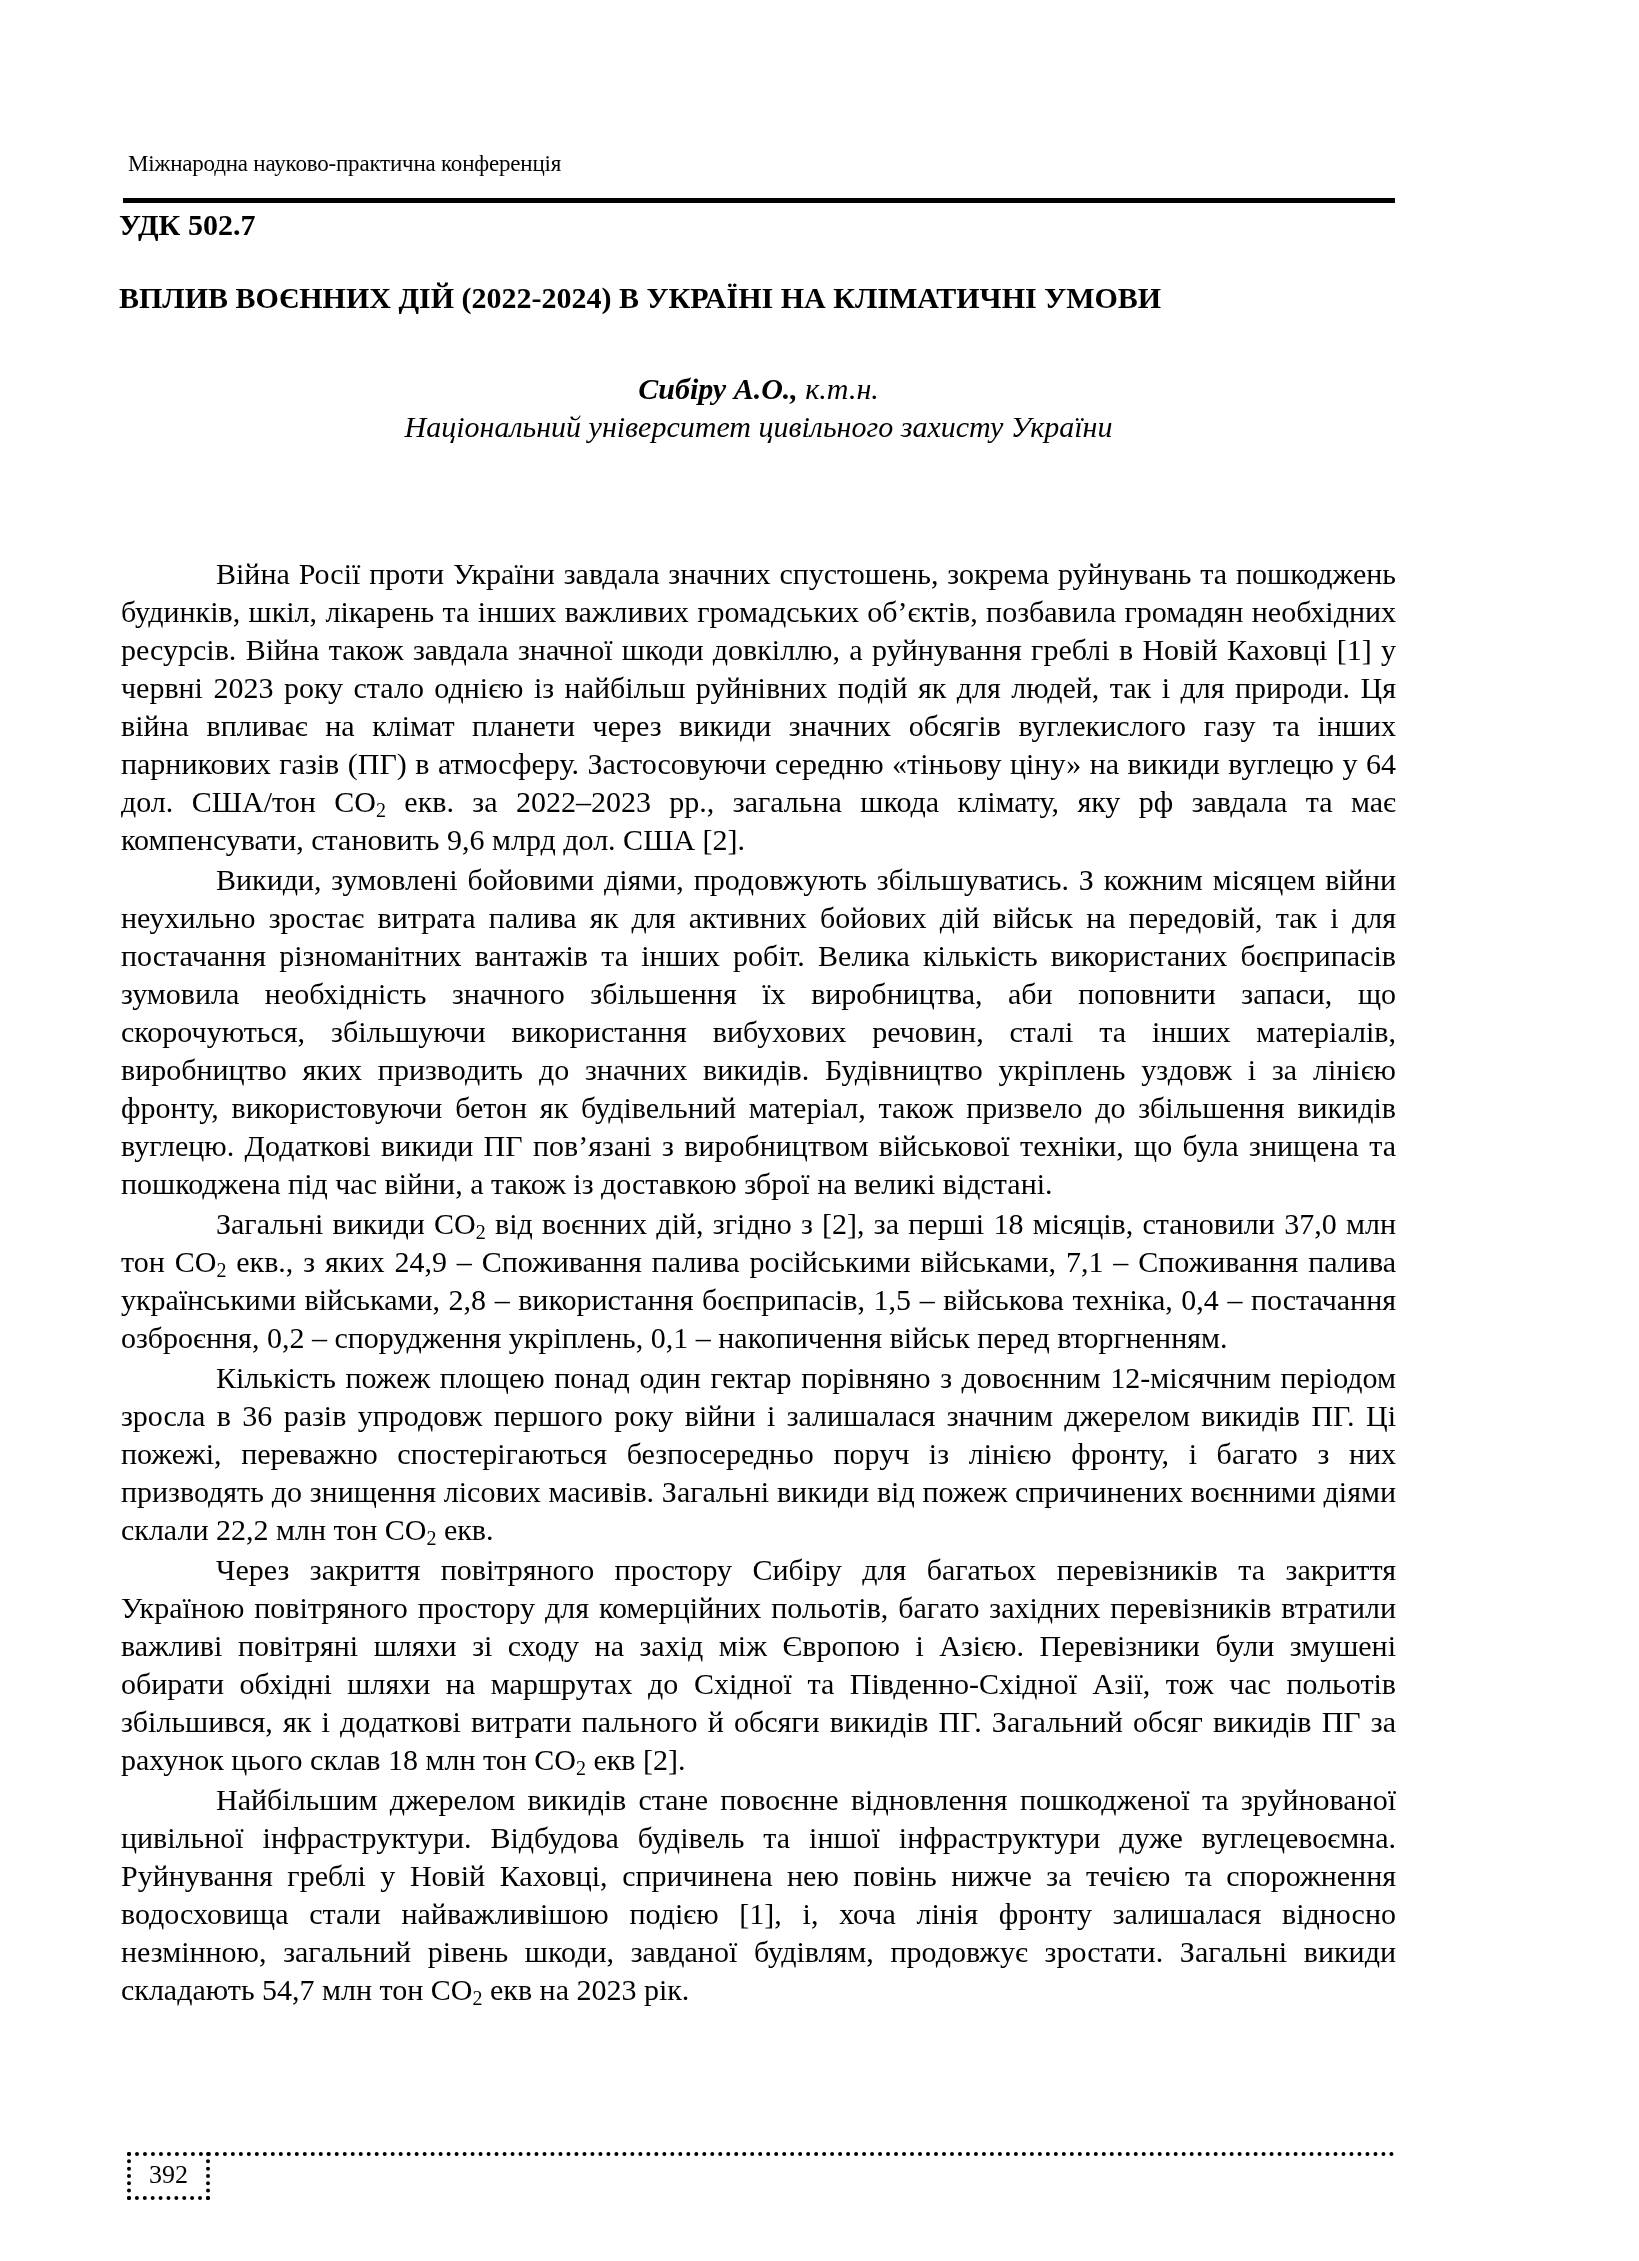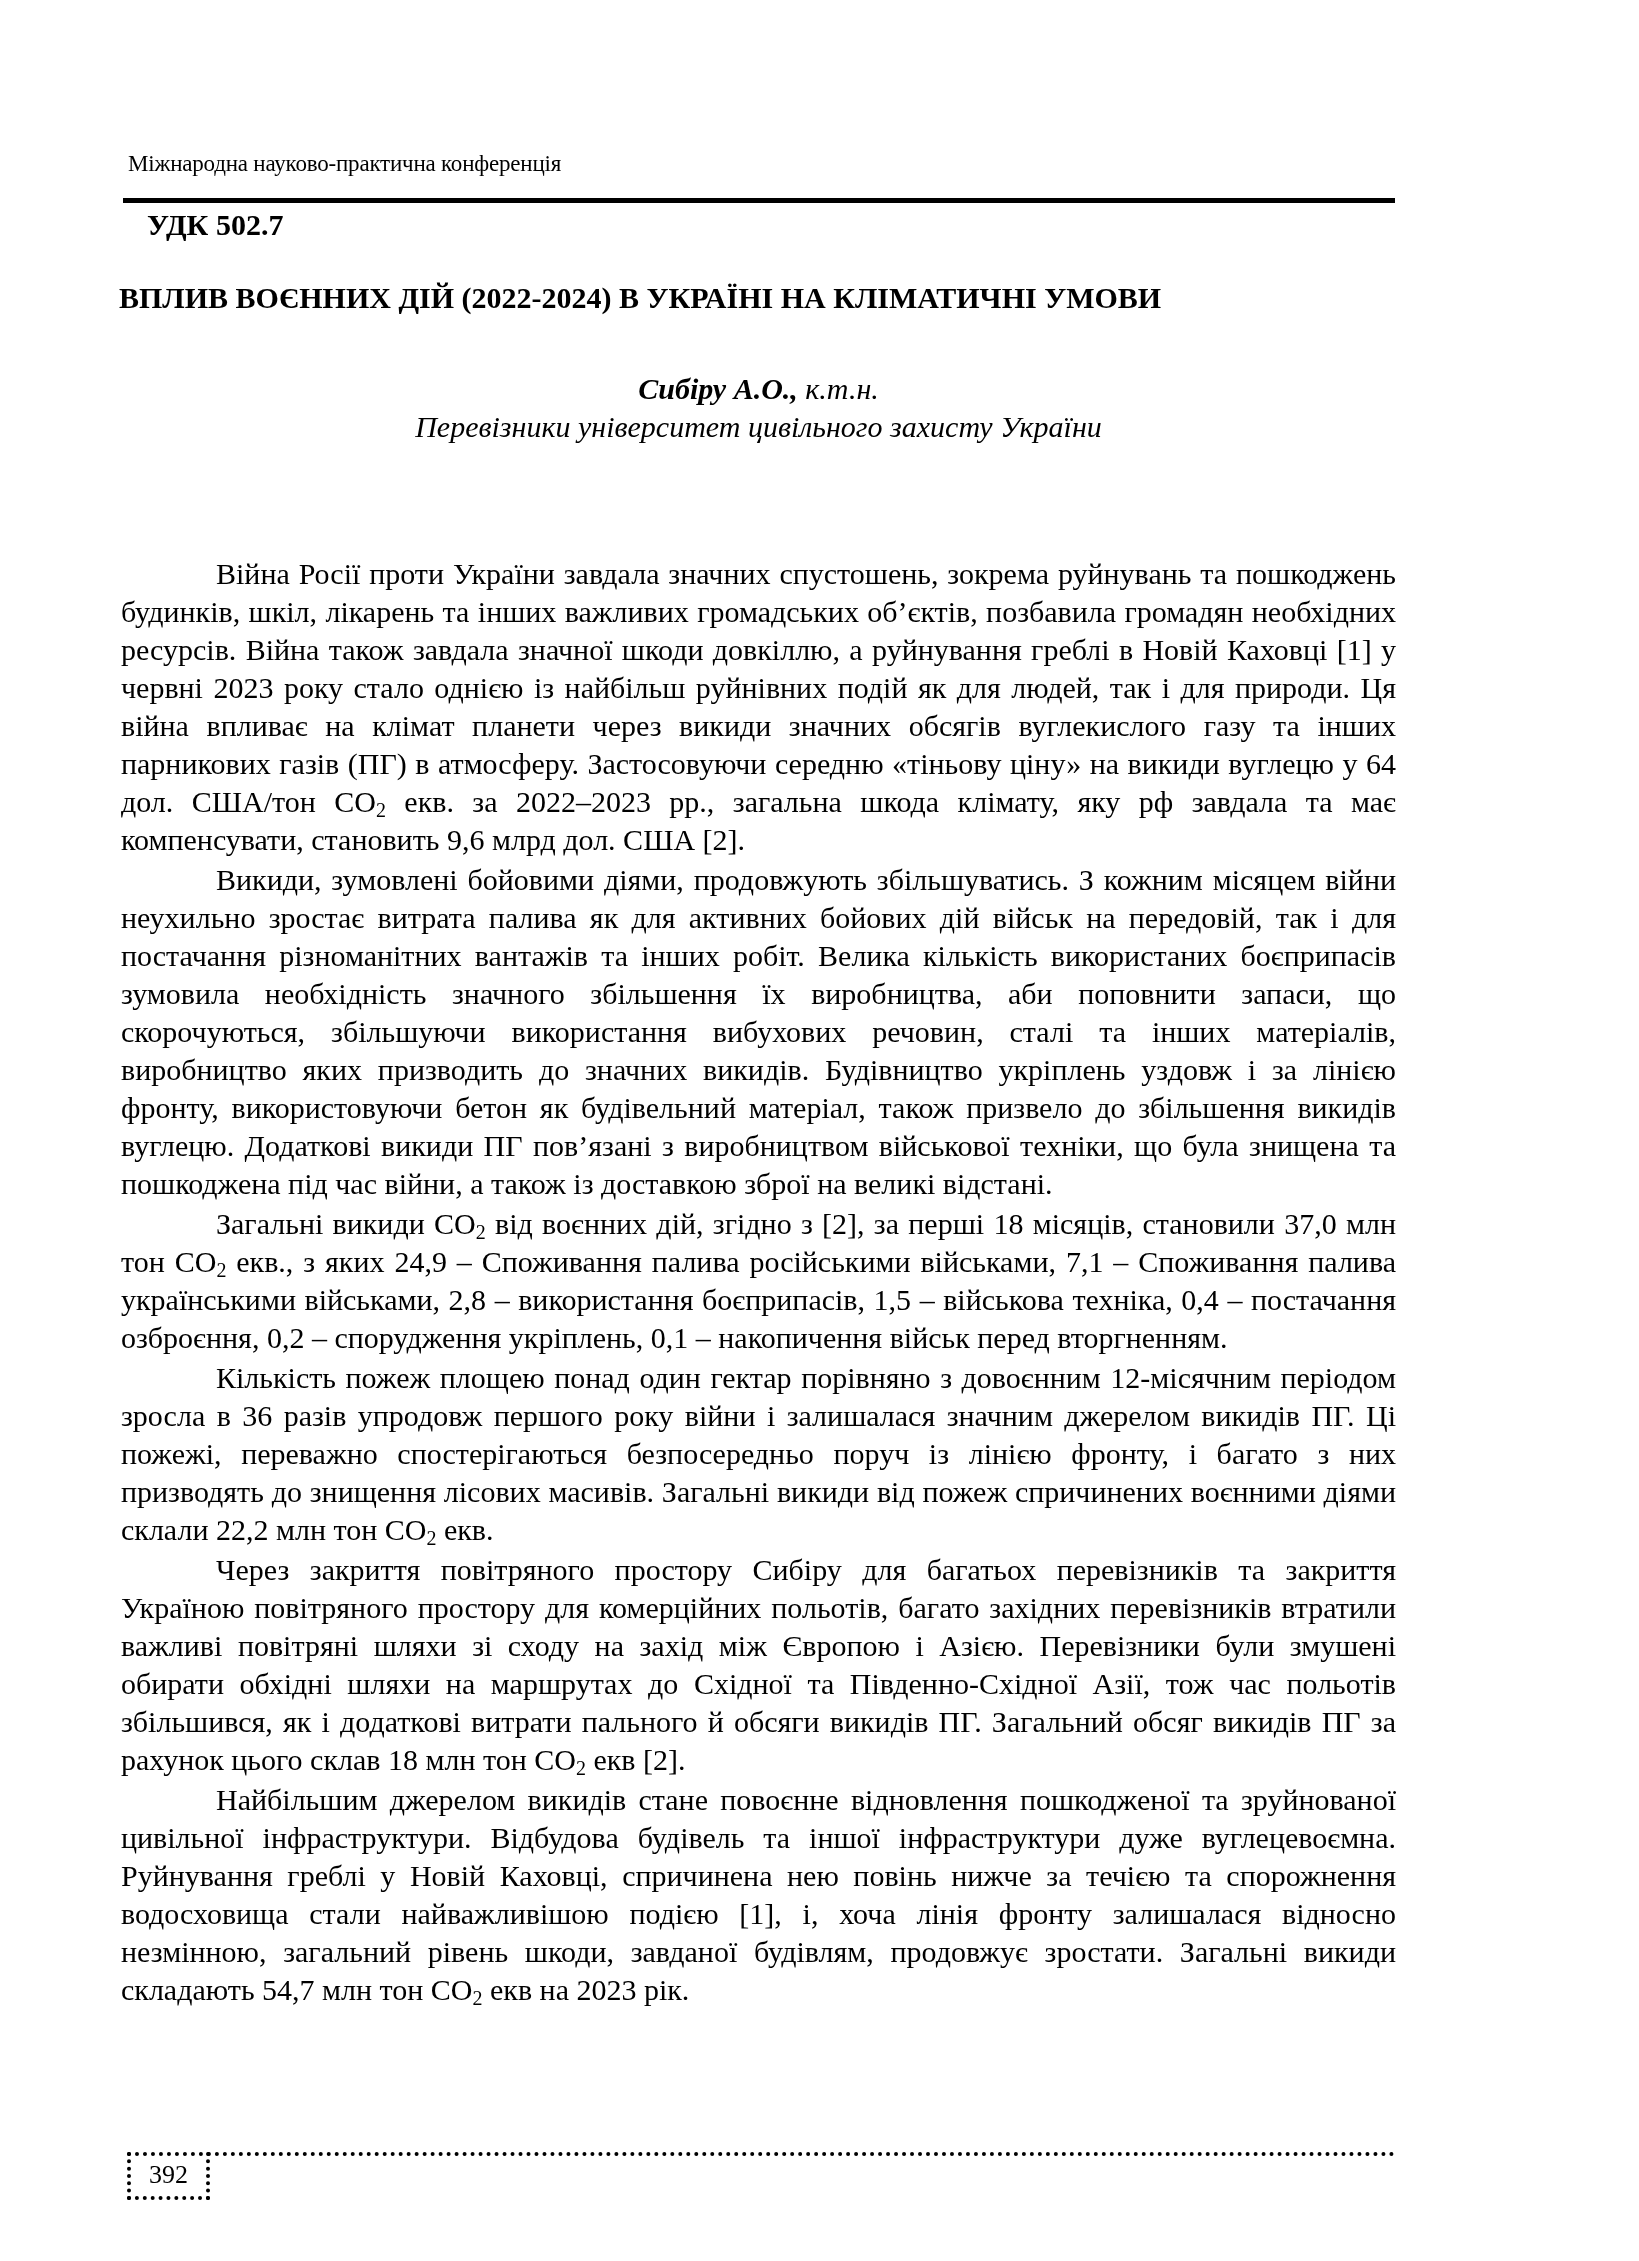--- a/index.html
+++ b/index.html
@@ -1,20 +1,20 @@
 <!DOCTYPE html>
 <html style="font-size:10.6px"><head>
 <meta charset="utf-8">
 <style>
   html, body { margin: 0; padding: 0; background: #ffffff; }
   body { width: 1640px; height: 2261px; position: relative; overflow: hidden;
          font-family: "Liberation Serif", "DejaVu Serif", serif; color: #000; }
   .running-header { position: absolute; left: 128px; top: 151px; font-size: 23px; letter-spacing: -0.2px; }
   .header-rule { position: absolute; left: 123px; top: 198px; width: 1272px; height: 4.6px; background: #000; }
-  .udc { position: absolute; left: 119px; top: 208px; font-size: 30px; font-weight: bold; margin-left: 28px; }
+  .udc { position: absolute; left: 119px; top: 208px; font-size: 30px; font-weight: bold; }
   .title { position: absolute; left: 119px; width: 1279px; top: 281px; text-align: left;
            font-size: 30px; font-weight: bold; }
   .authors { position: absolute; left: 119px; width: 1279px; top: 370px; text-align: center;
              font-size: 30px; line-height: 38px; }
   .authors .name { font-weight: bold; font-style: italic; }
   .authors .degree { font-style: italic; }
   .authors .affil { font-style: italic; }
   .body-text { position: absolute; left: 119px; width: 1279px; top: 553px;
                font-size: 30px; line-height: 38px; text-align: justify; }
   .body-text p { margin: 2px; text-indent: 95px; }
@@ -33,21 +33,21 @@
 <div class="header-rule"></div>
 <div class="udc">УДК 502.7</div>
 
 <h1 class="title" style="margin:0;">ВПЛИВ ВОЄННИХ ДІЙ (2022-2024) В УКРАЇНІ НА КЛІМАТИЧНІ УМОВИ</h1>
 
 <div class="authors">
   <div>
     <span class="name">Сибіру А.О.,</span>
     <span class="degree">к.т.н.</span>
   </div>
-  <div class="affil">Перевізники університет цивільного захисту України</div>
+  <div class="affil">Національний університет цивільного захисту України</div>
 </div>
 
 <div class="body-text">
 
   <p><span>Війна Росії проти України завдала значних спустошень, зокрема руйнувань та пошкоджень будинків, шкіл, лікарень та інших важливих громадських об’єктів, позбавила громадян необхідних ресурсів. Війна також завдала значної шкоди довкіллю, а руйнування греблі в Новій Каховці [1] у червні 2023 року стало однією із найбільш руйнівних подій як для людей, так і для природи. Ця війна впливає на клімат планети через викиди значних обсягів вуглекислого газу та інших парникових газів (ПГ) в атмосферу. Застосовуючи середню «тіньову ціну» на викиди вуглецю у 64 дол. США/тон CO</span><sub>2</sub><span> екв. за 2022–2023 рр., загальна шкода клімату, яку рф завдала та має компенсувати, становить 9,6 млрд дол. США [2].</span></p>
 
   <p><span>Викиди, зумовлені бойовими діями, продовжують збільшуватись. З кожним місяцем війни неухильно зростає витрата палива як для активних бойових дій військ на передовій, так і для постачання різноманітних вантажів та інших робіт. Велика кількість використаних боєприпасів зумовила необхідність значного збільшення їх виробництва, аби поповнити запаси, що скорочуються, збільшуючи використання вибухових речовин, сталі та інших матеріалів, виробництво яких призводить до значних викидів. Будівництво укріплень уздовж і за лінією фронту, використовуючи бетон як будівельний матеріал, також призвело до збільшення викидів вуглецю. Додаткові викиди ПГ пов’язані з виробництвом військової техніки, що була знищена та пошкоджена під час війни, а також із доставкою зброї на великі відстані.</span></p>
 
   <p><span>Загальні викиди CO</span><sub>2</sub><span> від воєнних дій, згідно з [2], за перші 18 місяців, становили 37,0 млн тон CO</span><sub>2</sub><span> екв., з яких 24,9 – Споживання палива російськими військами, 7,1 – Споживання палива українськими військами, 2,8 – використання боєприпасів, 1,5 – військова техніка, 0,4 – постачання озброєння, 0,2 – спорудження укріплень, 0,1 – накопичення військ перед вторгненням.</span></p>
 

